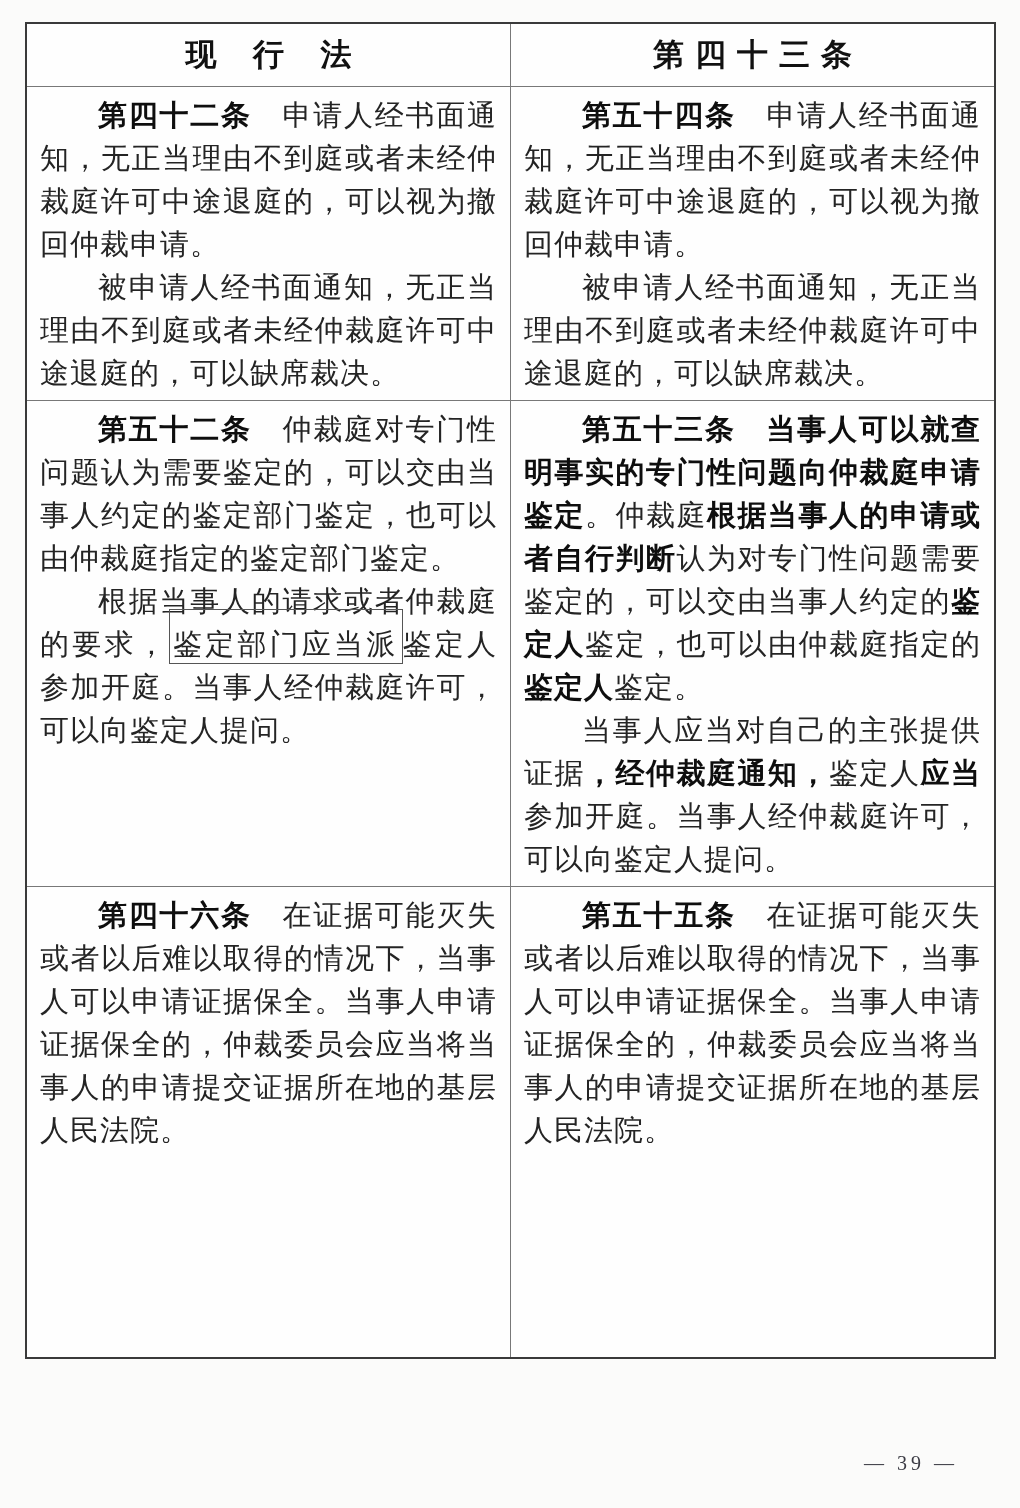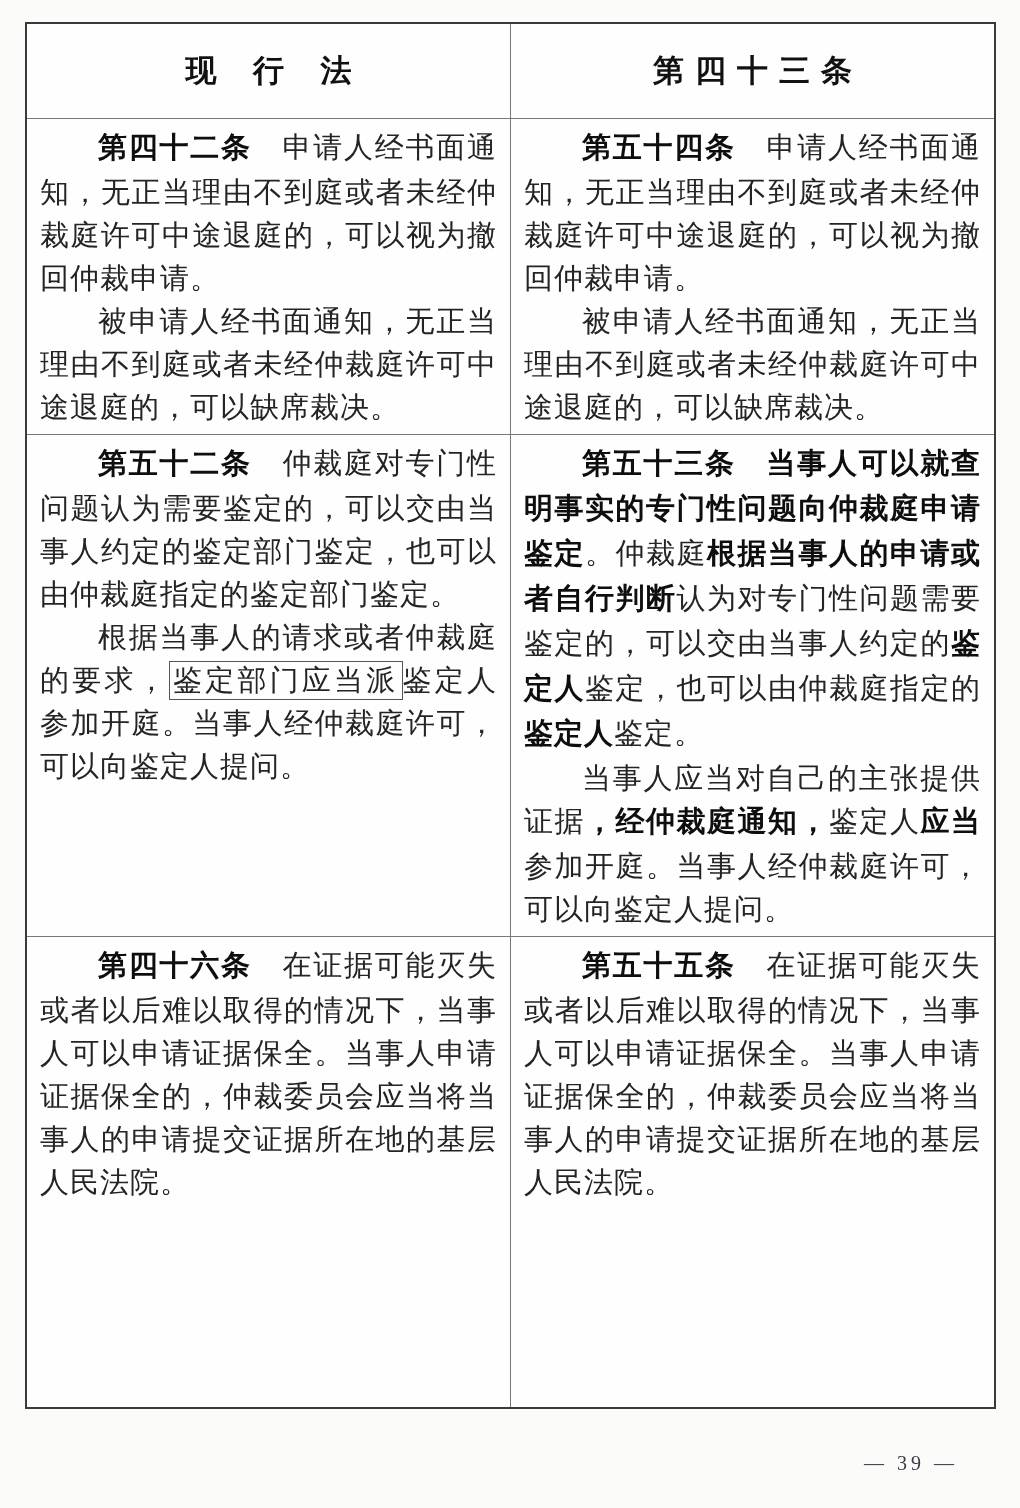--- a/index.html
+++ b/index.html
@@ -31,21 +31,21 @@
     width: 50%;
   }
   table.law-table th {
     height: 62px;
     vertical-align: middle;
     text-align: center;
     font-size: 31px;
     font-weight: 700;
     font-family: "Liberation Sans", "DejaVu Sans", sans-serif;
     color: #111;
-    padding: 16px;
+    padding: 0;
   }
   th.th-current { letter-spacing: 14px; text-indent: 14px; }
   th.th-revised { letter-spacing: 11px; text-indent: 11px; }
   td.cell {
     padding: 7px 13px 5px 13px;
     font-size: 29px;
     line-height: 43px;
   }
   
   tbody tr:nth-child(1) td { height: 295px; }
@@ -58,26 +58,26 @@
     text-indent: 2em;
     text-align: justify;
     text-justify: inter-character;
     letter-spacing: 1px;
     color: #242424;
   }
   span.run-normal { font-weight: 400; }
   span.run-article,
   span.run-bold {
     font-weight: 700;
-    font-family: Liberation Mono, monospace;
+    font-family: Liberation Serif, serif;
     color: #0e0e0e;
   }
   span.run-box {
     border: 1.6px solid #555;
-    padding: 2px 3px 3px 3px;
+    padding: 18px 3px 3px 3px;
   }
   .page-number {
     position: absolute;
     top: 1452px;
     right: 62px;
     font-size: 20px;
     letter-spacing: 4px;
     color: #3b3b44;
     font-family: "Liberation Serif", "DejaVu Serif", serif;
   }

